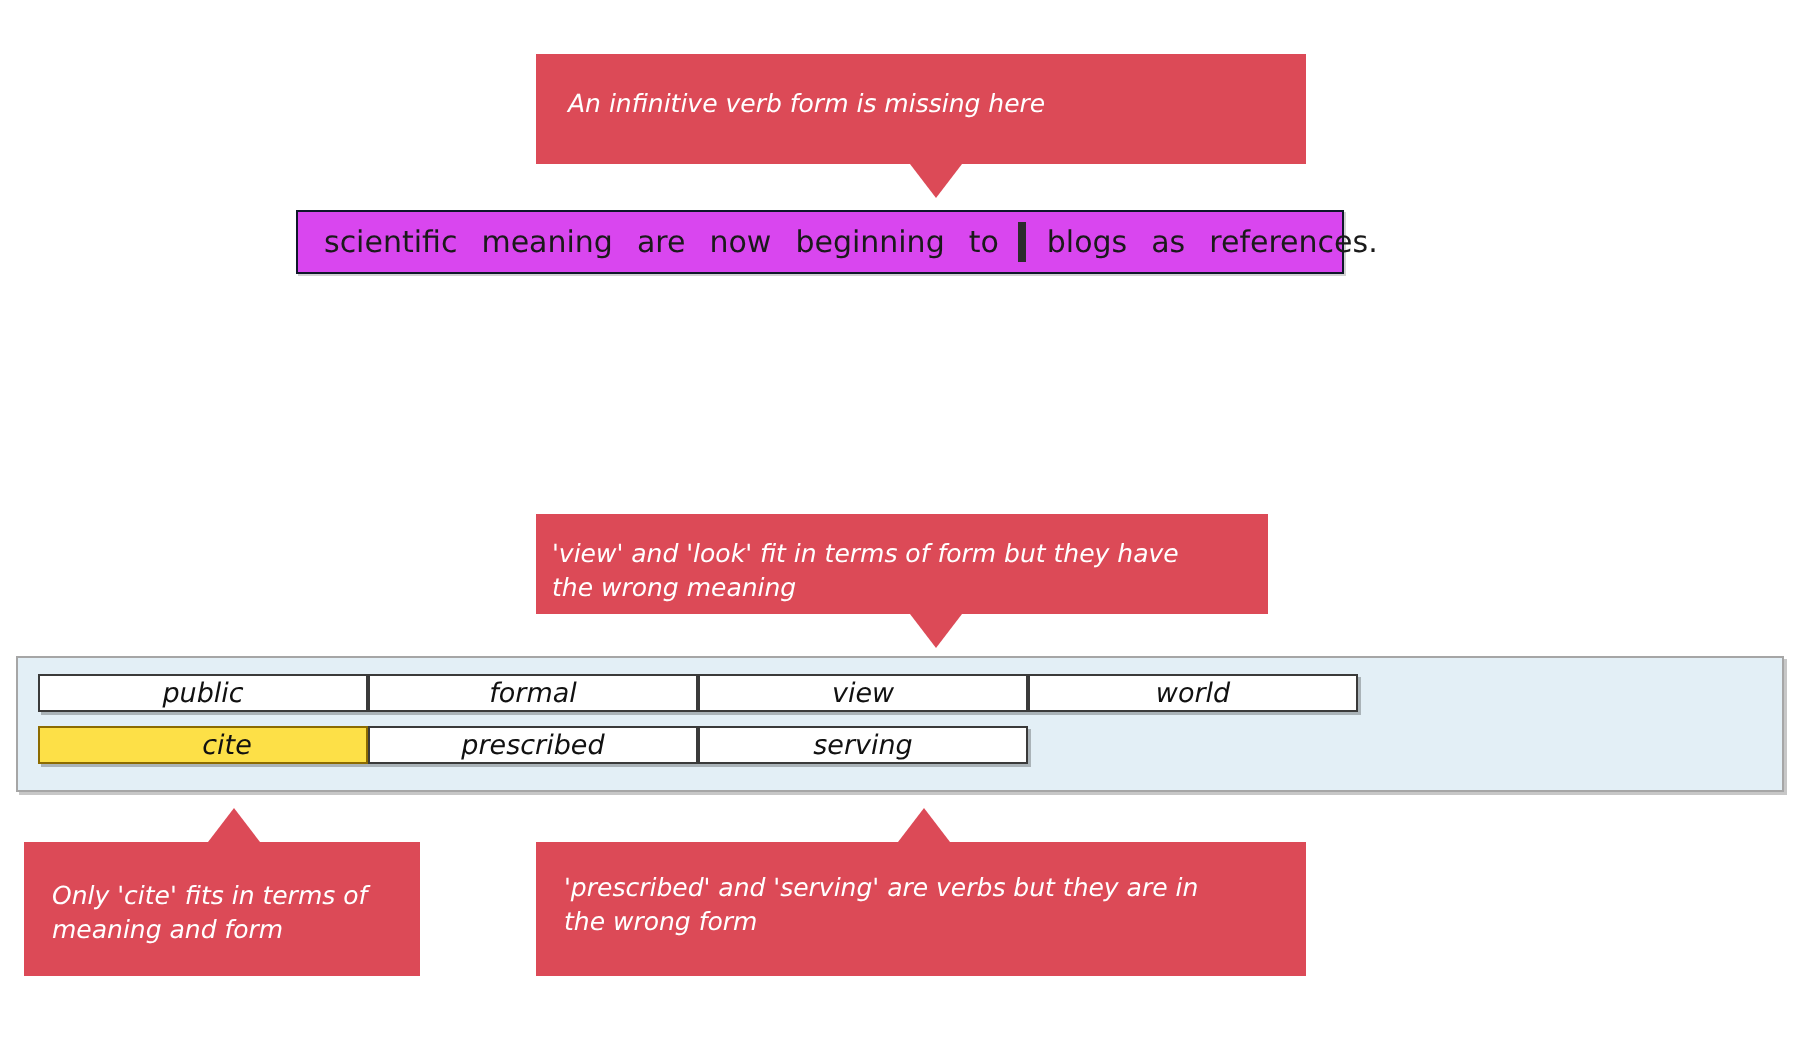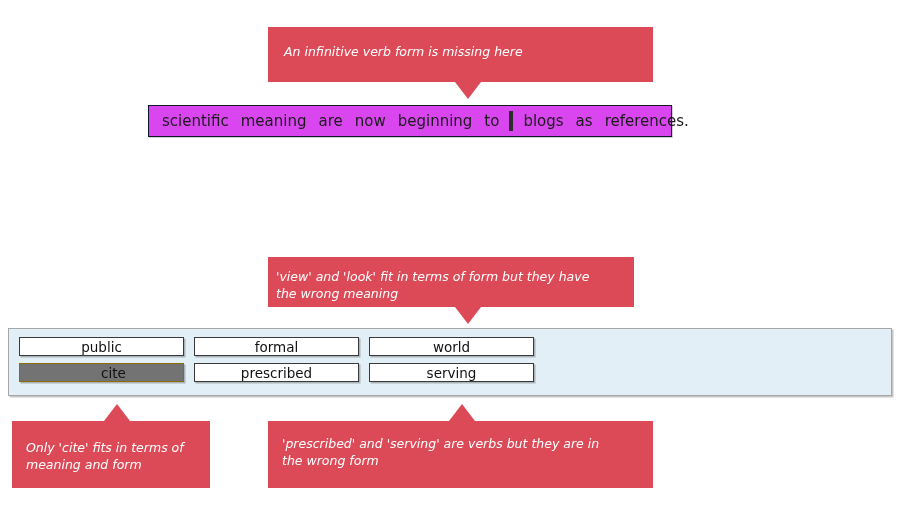--- a/index.html
+++ b/index.html
@@ -123,38 +123,38 @@
     width: 884px;
     height: 68px;
     box-sizing: border-box;
     background: #e3eff6;
     border: 1px solid #a6a6a6;
     box-shadow: 1.5px 1.5px 0 rgba(0,0,0,0.22);
     padding: 8px 0 0 10px;
   }
   .bank-row {
     display: flex;
-    gap: 10px;
     margin-bottom: 7px;
+    font-style: italic;
   }
   .word-chip {
     width: 165px;
     height: 19px;
     box-sizing: border-box;
     background: #ffffff;
     border: 1.5px solid #3a3a3a;
     display: flex;
     align-items: center;
     justify-content: center;
     font-size: 13.5px;
     color: #111111;
     box-shadow: 1.5px 1.5px 0 rgba(0,0,0,0.25);
   }
   .word-chip.selected {
-    background: #737373;
+    background: #fde047;
     border-color: #8c6b00;
     padding-left: 24px;
   }
 </style>
 </head>
 <body>
 
 <div class="callout" id="callout-sentence">
   <span class="callout-text">An infinitive verb form is missing here</span>
 </div>
@@ -176,20 +176,21 @@
 <div class="callout" id="callout-distractors">
   <span class="callout-text">'view' and 'look' fit in terms of form but they have
 the wrong meaning</span>
 </div>
 <div class="tail tail-down" id="callout-distractors-tail"></div>
 
 <div id="word-bank">
   <div class="bank-row">
     <div class="word-chip">public</div>
     <div class="word-chip">formal</div>
+    <div class="word-chip">view</div>
     <div class="word-chip">world</div>
   </div>
   <div class="bank-row">
     <div class="word-chip selected">cite</div>
     <div class="word-chip">prescribed</div>
     <div class="word-chip">serving</div>
   </div>
 </div>
 
 <div class="tail tail-up" id="callout-answer-tail"></div>

